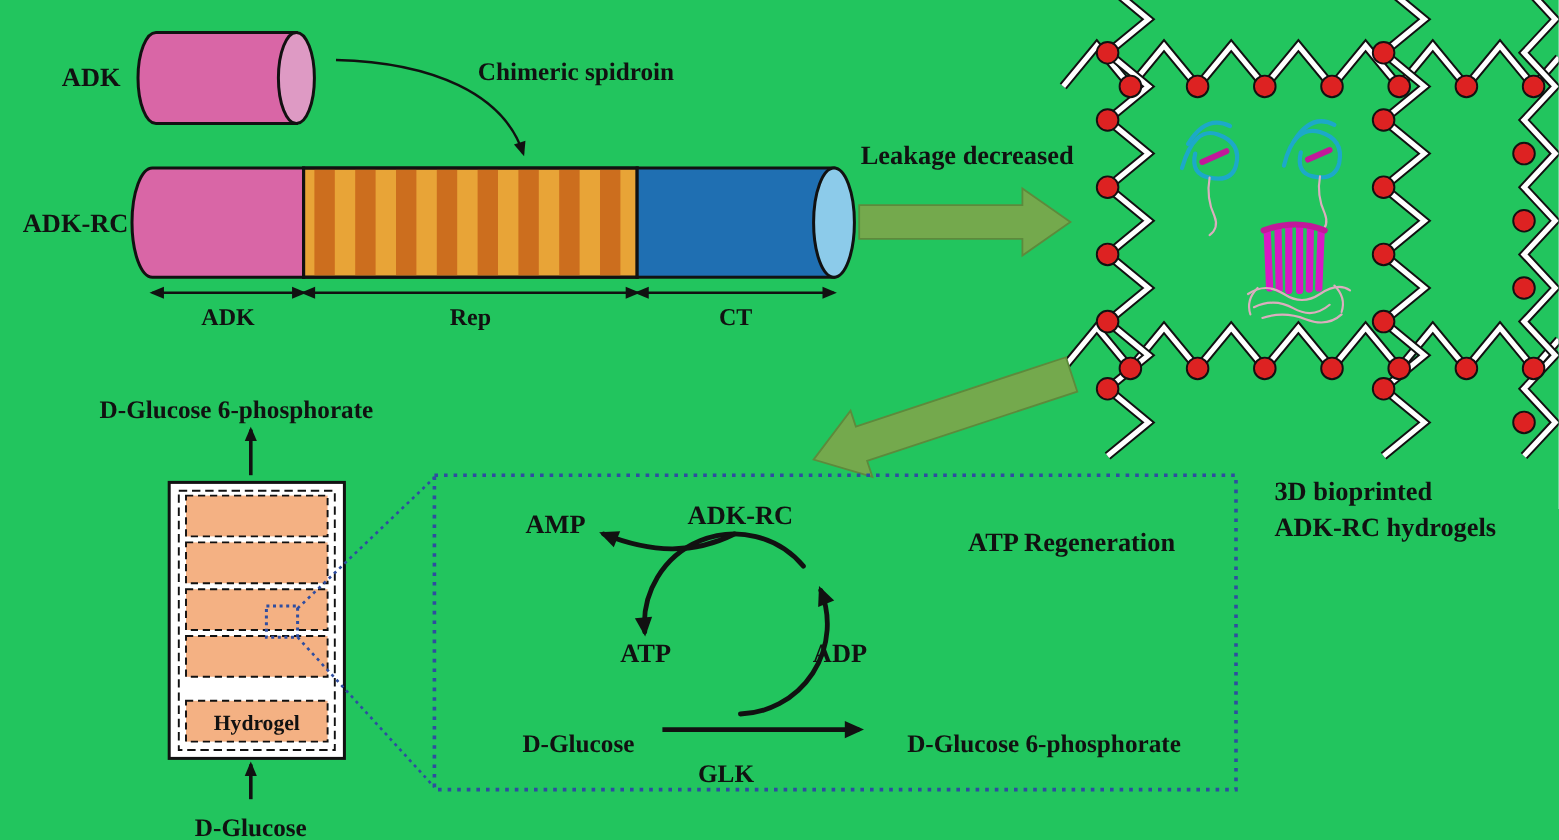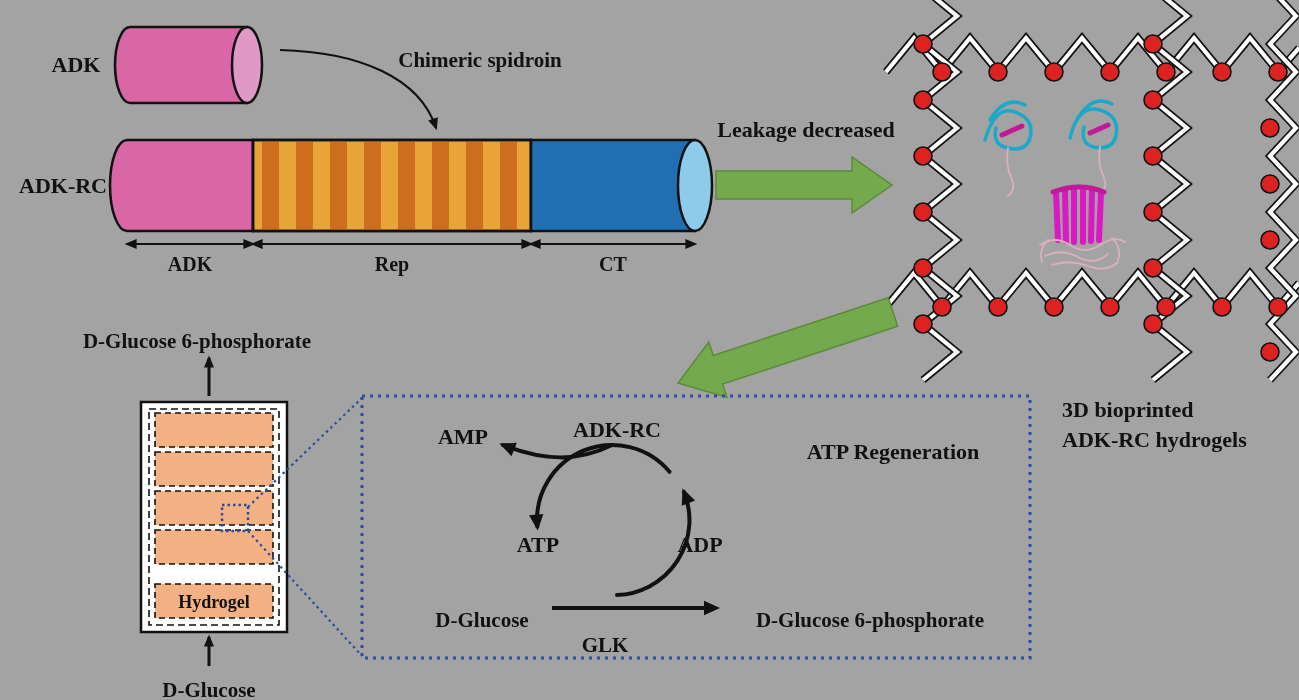--- a/index.html
+++ b/index.html
@@ -1,16 +1,16 @@
 <!DOCTYPE html>
 <html><head>
 <meta charset="utf-8">
 <style>
   html,body { margin:0; padding:0; background:#ffffff; }
-  .stage { position:relative; width:1299px; height:700px; background:#a3a3a3; overflow:hidden; }
+  .stage { position:relative; width:1299px; height:700px; background:#22c55e; overflow:hidden; }
   svg { display:block; }
   text { font-family:"Liberation Serif", serif; font-weight:bold; fill:#111; }
   .t22 { font-size:22px; }
   .t21 { font-size:21px; }
   .t20 { font-size:20px; }
   .t18 { font-size:18px; }
   .outline { stroke:#111; stroke-width:2.5; }
   .thin-arrow { stroke:#111; stroke-width:2; fill:none; }
   .flow-arrow { stroke:#111; stroke-width:3; fill:none; }
   .cycle-arrow { stroke:#111; stroke-width:4; fill:none; stroke-linecap:round; }

